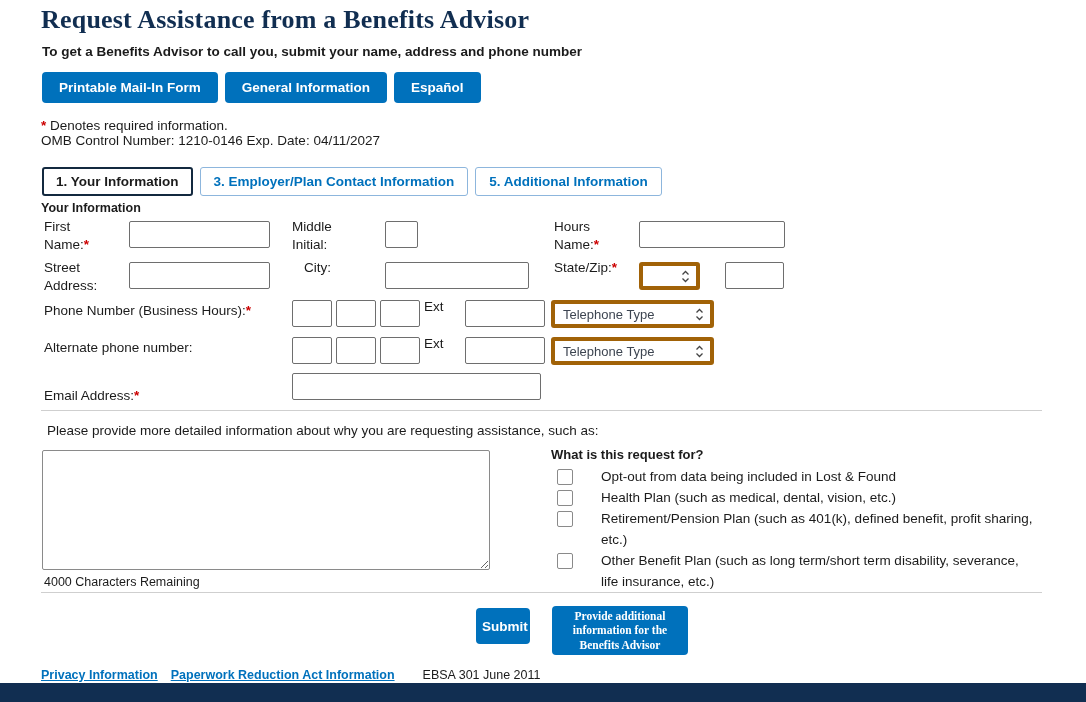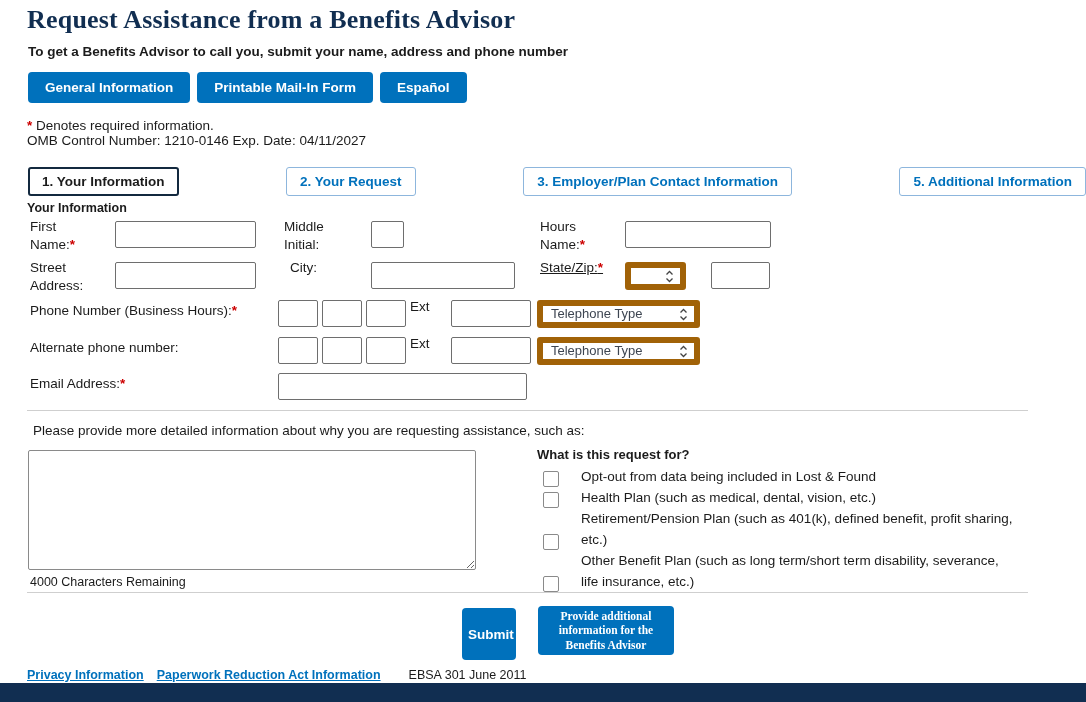--- a/index.html
+++ b/index.html
@@ -2,85 +2,85 @@
 <html><head>
 <meta charset="utf-8">
 <style>
   * { box-sizing: border-box; }
   html,body { margin:0; padding:0; }
   body {
     width:1086px; height:702px; position:relative; overflow:hidden;
     background:#ffffff; color:#1b1b1b;
     font-family:"Liberation Sans", sans-serif; font-size:13.5px;
   }
-  .content { padding-left:27px; padding-right:0; }
+  .content { padding-left:41px; padding-right:0; }
 
   h1.title {
     font-family:"Liberation Serif", serif;
     font-size:26px; font-weight:bold; color:#112e51;
     margin:5px 0 9px 0; letter-spacing:0.2px;
   }
   .subtitle { font-size:13.5px; font-weight:bold; margin:0 0 13px 1px; }
 
   .top-buttons { display:flex; gap:7px; margin-bottom:15px; margin-left:1px; }
   .btn-primary {
     background:#0071bc; color:#fff; font-weight:bold; font-size:13.5px;
     border:none; border-radius:4px; padding:8px 17px; cursor:pointer;
     font-family:inherit;
   }
 
   .note-row { display:flex; align-items:flex-start; margin:2px 0 19px 0; font-size:13.5px;flex-direction:column; }
   .note-left { width:260px; }
   .req { color:#cc0000; font-weight:bold; }
 
-  .tabs { display:flex; margin-bottom:2px; margin-left:1px;justify-content:space-between; }
+  .tabs { display:flex; gap:7px; margin-bottom:2px; margin-left:1px; }
   .tab {
     font-size:13.5px; font-weight:bold; padding:6px 13px;
     border:1px solid #8db6dd; color:#0071bc; background:#fff;
     border-radius:3px; cursor:pointer; white-space:nowrap;
   }
   .tab.active { border:2px solid #13293f; color:#1b1b1b; padding:5px 12px; }
 
   .section-label { font-size:12.5px; font-weight:bold; margin:5px 0 0 0; }
 
   .form-area { position:relative; height:196px; width:1001px; border-bottom:1px solid #cfcfcf; }
   .flabel { position:absolute; font-size:13.5px; line-height:1.35; }
   .tinput {
     position:absolute; height:27px; border:1px solid #6e6e6e; border-radius:2px;
     background:#fff; font-family:inherit; font-size:13px; padding:0 6px; outline:none;
   }
   .sel {
-    position:absolute; height:28px; border:6px solid #a16207; border-radius:3px;
-    background:#fff; display:flex; justify-content:space-between;
+    position:absolute; height:28px; border:4px solid #a16207; border-radius:3px;
+    background:#fff; display:flex; align-items:center; justify-content:space-between;
     padding:0 6px 0 8px; font-size:13px; color:#3d4551; cursor:pointer;
   }
   .sel.noText { justify-content:flex-end; }
   .arrows-icon { display:flex; align-items:center; }
 
   .request-area { position:relative; height:182px; width:1001px; border-bottom:1px solid #cfcfcf; }
   .prompt { position:absolute; left:6px; top:12px; font-size:13.5px; }
   textarea.details {
     position:absolute; left:1px; top:39px; width:448px; height:120px;
     border:1px solid #8a8a8a; border-radius:2px; resize:both;
     font-family:inherit; font-size:13px; outline:none; padding:4px 6px;
   }
   .chars { position:absolute; left:3px; top:164px; font-size:12.5px; }
   .purpose { position:absolute; left:510px; top:36px; width:482px; }
   .purpose-title { font-weight:bold; font-size:13px; margin:0 0 4px 0; }
-  .chk-row { display:flex; align-items:flex-end; }
+  .chk-row { display:flex; align-items:flex-start;gap:6px; }
   .chk {
     appearance:none; -webkit-appearance:none;
     width:16px; height:16px; border:1px solid #8a8a8a; border-radius:2px;
     margin:3px 0 0 6px; background:#fff; flex:none; cursor:pointer;
   }
   .chk-label { margin-left:22px; font-size:13.5px; line-height:21px; width:436px; }
 
   .actions-row { position:relative; height:62px; width:1001px; }
   .submit-btn {
-    position:absolute; left:435px; top:15px; width:54px; height:52px;
+    position:absolute; left:435px; top:15px; width:54px; height:36px;
     background:#0071bc; color:#fff; font-weight:bold; font-size:13.5px;
     border:none; border-radius:4px; cursor:pointer; font-family:inherit;
   }
   .provide-btn {
     position:absolute; left:511px; top:13px; width:136px; height:49px;
     background:#0071bc; color:#fff; font-weight:bold; font-size:11.5px;
     line-height:1.25; border:none; border-radius:4px; cursor:pointer;
     font-family:Liberation Serif, serif; padding:2px 6px; text-align:center;
   }
 
@@ -93,57 +93,56 @@
 </style>
 </head>
 <body>
 
 <div class="content">
 
   <h1 class="title">Request Assistance from a Benefits Advisor</h1>
   <p class="subtitle">To get a Benefits Advisor to call you, submit your name, address and phone number</p>
 
   <div class="top-buttons">
+    <button class="btn-primary">Printable Mail-In Form</button>
     <button class="btn-primary">General Information</button>
-    <button class="btn-primary">Printable Mail-In Form</button>
     <button class="btn-primary">Español</button>
   </div>
 
   <div class="note-row">
     <span class="note-left"><span class="req">*</span><span> Denotes required information.</span></span>
     <span>OMB Control Number: 1210-0146 Exp. Date: 04/11/2027</span>
   </div>
 
   <div class="tabs">
     <div class="tab active">1. Your Information</div>
-    <div class="tab">2. Your Request</div>
     <div class="tab">3. Employer/Plan Contact Information</div>
     <div class="tab">5. Additional Information</div>
   </div>
 
   <div class="section-label">Your Information</div>
 
   <div class="form-area">
 
     <div class="flabel" style="left:3px; top:3px; width:58px;"><span>First Name:</span><span class="req">*</span></div>
     <input class="tinput" style="left: 88px; top: 6px; width: 141px;" value="">
 
-    <div class="flabel" style="left:257px; top:3px; width:54px;">Middle Initial:</div>
+    <div class="flabel" style="left:251px; top:3px; width:54px;">Middle Initial:</div>
     <input class="tinput" style="left: 344px; top: 6px; width: 33px;" value="">
 
     <div class="flabel" style="left:513px; top:3px; width:60px;"><span>Hours Name:</span><span class="req">*</span></div>
     <input class="tinput" style="left: 598px; top: 6px; width: 146px;" value="">
 
     <div class="flabel" style="left:3px; top:44px; width:60px;">Street Address:</div>
     <input class="tinput" style="left: 88px; top: 47px; width: 141px;" value="">
 
     <div class="flabel" style="left:263px; top:44px; width:60px;">City:</div>
     <input class="tinput" style="left: 344px; top: 47px; width: 144px;" value="">
 
-    <div class="flabel" style="left:513px; top:44px; width:90px;text-decoration:underline;"><span>State/Zip:</span><span class="req">*</span></div>
+    <div class="flabel" style="left:513px; top:44px; width:90px;"><span>State/Zip:</span><span class="req">*</span></div>
     <div class="sel noText" style="left:598px; top:47px; width:61px;">
       <span class="arrows-icon">
         <svg width="9" height="15" viewBox="0 0 9 15">
             <path d="M1.5 5.5 L4.5 2.5 L7.5 5.5" fill="none" stroke="#444" stroke-width="1.3"></path>
             <path d="M1.5 9.5 L4.5 12.5 L7.5 9.5" fill="none" stroke="#444" stroke-width="1.3"></path>
           </svg>
       </span>
     </div>
     <input class="tinput" style="left: 684px; top: 47px; width: 59px;" value="">
 
@@ -172,21 +171,21 @@
     <div class="sel" style="left:510px; top:122px; width:163px;">
       <span>Telephone Type</span>
       <span class="arrows-icon">
         <svg width="9" height="15" viewBox="0 0 9 15">
             <path d="M1.5 5.5 L4.5 2.5 L7.5 5.5" fill="none" stroke="#444" stroke-width="1.3"></path>
             <path d="M1.5 9.5 L4.5 12.5 L7.5 9.5" fill="none" stroke="#444" stroke-width="1.3"></path>
           </svg>
       </span>
     </div>
 
-    <div class="flabel" style="left:3px; top:160px;"><span>Email Address:</span><span class="req">*</span></div>
+    <div class="flabel" style="left:3px; top:172px;"><span>Email Address:</span><span class="req">*</span></div>
     <input class="tinput" style="left: 251px; top: 158px; width: 249px;" value="">
   </div>
 
   <div class="request-area">
     <div class="prompt">Please provide more detailed information about why you are requesting assistance, such as:</div>
     <textarea class="details" style=""></textarea>
     <div class="chars">4000 Characters Remaining</div>
 
     <div class="purpose">
       <div class="purpose-title">What is this request for?</div>

